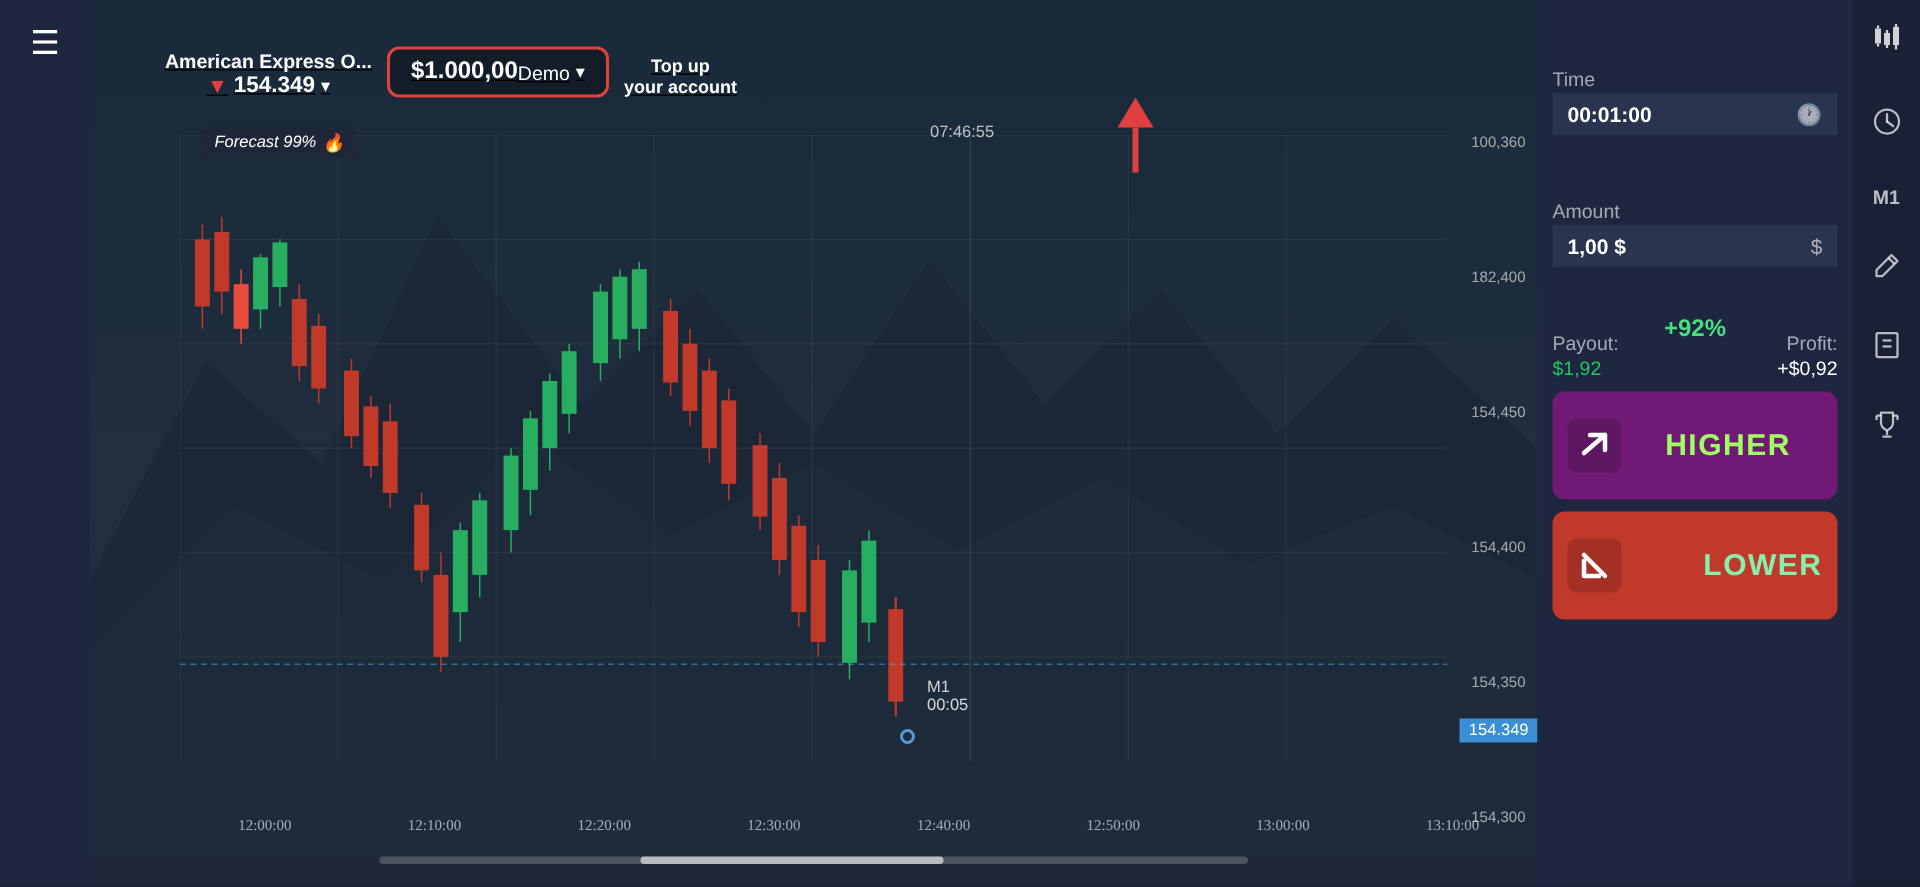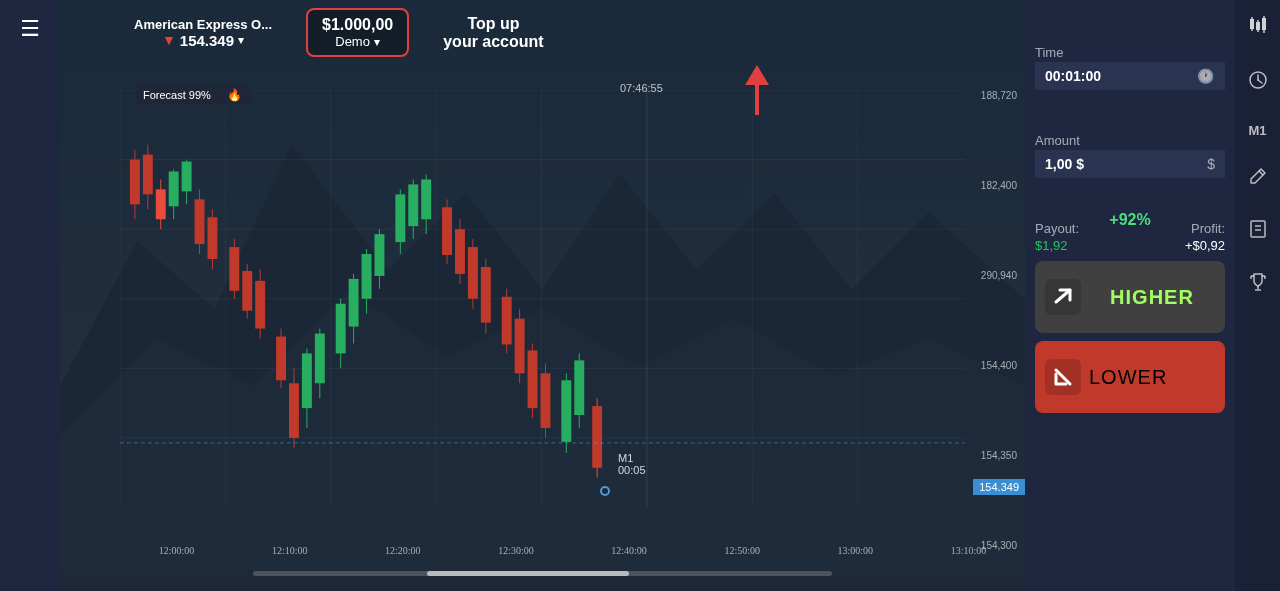--- a/index.html
+++ b/index.html
@@ -45,24 +45,25 @@
       top: 0; left: 0; right: 0; bottom: 0;
       z-index: 0;
     }
 
     
     .chart-topbar {
       position: absolute;
       top: 0; left: 0; right: 0;
       height: 65px;
       display: flex;
-      align-items: center;
+      align-items: flex-end;
       z-index: 20;
       padding: 0 10px;
-      gap: 24px;
+      gap: 0;
+      text-decoration: underline;
     }
 
     .asset-selector {
       display: flex;
       flex-direction: column;
       align-items: center;
       cursor: pointer;
     }
 
     .asset-name {
@@ -93,21 +94,21 @@
       font-size: 12px;
     }
 
     .balance-box {
       border: 2px solid #e04040;
       border-radius: 8px;
       padding: 6px 14px;
       background: rgba(0,0,0,0.3);
       cursor: pointer;
       display: flex;
-      flex-direction: column;
+      flex-direction: row;
       align-items: center;
       margin-left: 10px;
     }
 
     .balance-amount {
       color: white;
       font-size: 16px;
       font-weight: bold;
     }
 
@@ -125,21 +126,21 @@
     .top-up-section {
       display: flex;
       flex-direction: column;
       align-items: center;
       margin-left: 10px;
       cursor: pointer;
     }
 
     .top-up-text {
       color: white;
-      font-size: 16px;
+      font-size: 12px;
       font-weight: 600;
       text-align: center;
     }
 
     
     .annotation-arrow {
       position: absolute;
       top: 65px;
       left: 685px;
       z-index: 30;
@@ -168,21 +169,22 @@
       top: 85px;
       left: 75px;
       background: rgba(30,38,55,0.85);
       color: white;
       font-size: 11px;
       padding: 3px 8px;
       border-radius: 4px;
       z-index: 20;
       display: flex;
       align-items: center;
-      gap: 16px;
+      gap: 4px;
+      font-style: italic;
     }
 
     .forecast-fire {
       color: #ff6600;
       font-size: 12px;
     }
 
     
     .chart-time-label {
       position: absolute;
@@ -341,21 +343,21 @@
 
     .payout-percent {
       color: #4ade80;
       font-size: 16px;
       font-weight: bold;
       text-align: center;
       padding: 2px 0;
     }
 
     .btn-higher {
-      background: #404040;
+      background: #701a75;
       border: none;
       border-radius: 8px;
       padding: 18px 10px;
       cursor: pointer;
       display: flex;
       align-items: center;
       justify-content: space-between;
       gap: 8px;
     }
 
@@ -398,26 +400,26 @@
       background: rgba(0,0,0,0.15);
       border-radius: 6px;
       width: 36px;
       height: 36px;
       display: flex;
       align-items: center;
       justify-content: center;
     }
 
     .btn-lower-text {
-      color: #000000;
+      color: #86efac;
       font-size: 20px;
-      font-weight: 400;
+      font-weight: 700;
       letter-spacing: 1px;
       flex: 1;
-      text-align: left;
+      text-align: right;
     }
 
     
     .far-right-panel {
       width: 45px;
       background: #1a2035;
       display: flex;
       flex-direction: column;
       align-items: center;
       padding-top: 15px;
@@ -625,23 +627,23 @@
   <div class="price-dot"></div>
 
   <div class="m1-label">
     <span>M1</span><br>
     <span>00:05</span>
   </div>
 
   <div class="price-tag">154.349</div>
 
   <div class="yaxis">
-    <span class="yaxis-label">188,720</span>
+    <span class="yaxis-label">100,360</span>
     <span class="yaxis-label">182,400</span>
-    <span class="yaxis-label">290,940</span>
+    <span class="yaxis-label">154,450</span>
     <span class="yaxis-label">154,400</span>
     <span class="yaxis-label">154,350</span>
     <span class="yaxis-label">154,300</span>
   </div>
 
   <div class="xaxis">
     <span class="xaxis-label">12:00:00</span>
     <span class="xaxis-label">12:10:00</span>
     <span class="xaxis-label">12:20:00</span>
     <span class="xaxis-label">12:30:00</span>

